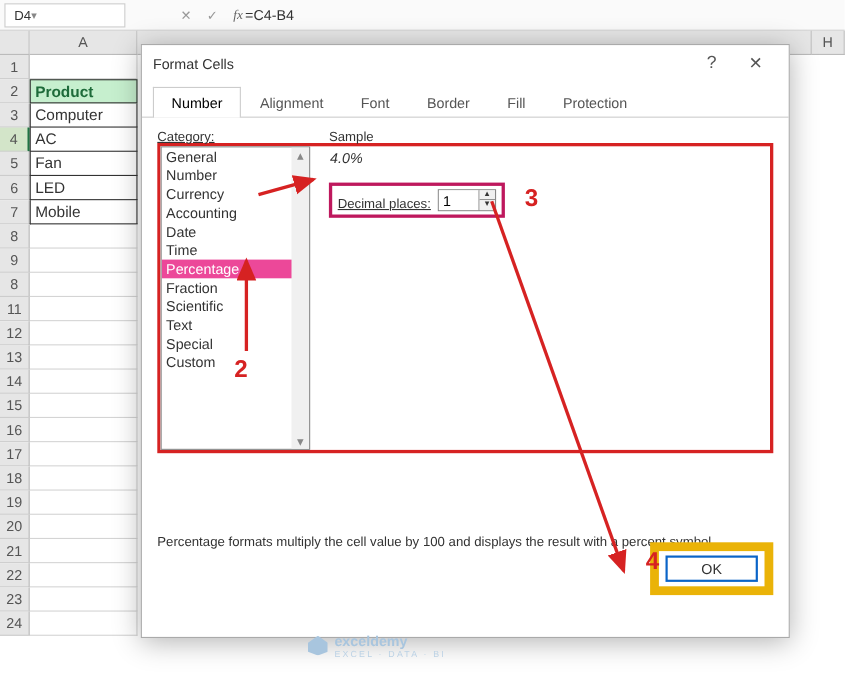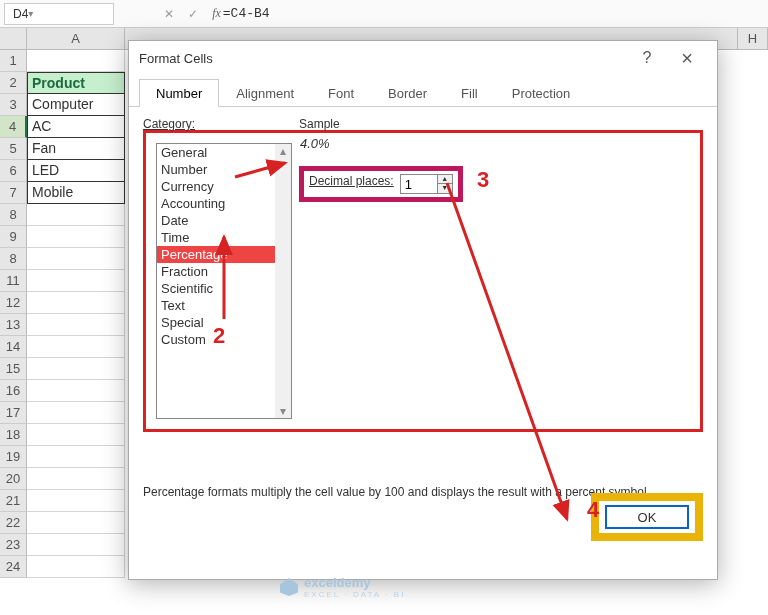--- a/index.html
+++ b/index.html
@@ -6,21 +6,21 @@
     body { background: #fff; width: 768px; height: 615px; position: relative; overflow: hidden; font-size: 12px; color: #333; }
 
     
     .top-bar { display: flex; align-items: center; height: 28px; border-bottom: 1px solid #ccc; background: #fafafa; }
     .name-box { width: 110px; height: 22px; border: 1px solid #ccc; background: #fff; margin-left: 4px; padding: 2px 8px; display: flex; align-items: center; justify-content: flex-start; }
     .name-box-dd { color: #888; font-size: 10px; }
     .fb-spacer { width: 50px; }
     .fb-controls { display: flex; align-items: center; gap: 14px; color: #999; }
     .fb-controls span { cursor: default; }
     .fx-label { font-style: italic; font-family: "Times New Roman", serif; color: #666; }
-    .formula-input { border: none; background: transparent; font-size: 13px; color: #333; width: 300px; padding: 2px; font-family: Liberation Mono, monospace; }
+    .formula-input { border: none; background: transparent; font-size: 13px; color: #333; width: 300px; padding: 2px; }
 
     
     .sheet { position: absolute; top: 28px; left: 0; width: 768px; }
     .corner { width: 27px; height: 22px; background: #e6e6e6; border-right: 1px solid #bbb; border-bottom: 1px solid #bbb; float: left; }
     .col-headers { display: flex; }
     .col-h { height: 22px; background: #e6e6e6; border-right: 1px solid #bbb; border-bottom: 1px solid #bbb; text-align: center; line-height: 22px; font-size: 13px; color: #555; }
     .col-a { width: 98px; } .col-h-ext { flex: 1; }
     .rows { clear: both; }
     .row { display: flex; height: 22px; }
     .row-h { width: 27px; background: #e6e6e6; border-right: 1px solid #bbb; border-bottom: 1px solid #ccc; text-align: center; line-height: 22px; font-size: 13px; color: #555; }
@@ -39,28 +39,28 @@
     .dlg-close { font-size: 20px; line-height: 16px; }
 
     .tabs { display: flex; padding: 0 10px; border-bottom: 1px solid #ccc; margin-top: 4px; }
     .tab { padding: 6px 16px; font-size: 13px; color: #555; border: 1px solid transparent; border-bottom: none; margin-bottom: -1px; }
     .tab.active { border-color: #ccc; background: #fff; color: #000; }
 
     .dlg-body { padding: 10px 14px; position: relative; height: 446px; }
     .cat-label { font-size: 12px; text-decoration: underline; color: #333; margin-bottom: 2px; }
     .cat-list { width: 136px; height: 276px; border: 1px solid #888; background: #fff; overflow: hidden; position: relative; }
     .cat-item { padding: 1px 4px; font-size: 13px; color: #333; }
-    .cat-item.selected { background: #ef4444; color: #fff; }
+    .cat-item.selected { background: #ec4899; color: #fff; }
     .cat-scroller { position: absolute; right: 0; top: 0; width: 16px; height: 100%; background: #f0f0f0; display: flex; flex-direction: column; justify-content: space-between; align-items: center; color: #888; }
-    .cat-list-box { border: 3px solid #d62222; padding: 10px; margin-top: -3px; }
+    .cat-list-box { border: 3px solid #d62222; padding: 0; margin-top: -3px; }
 
     .right-pane { position: absolute; top: 10px; left: 170px; }
     .sample-label { font-size: 12px; color: #333; }
     .sample-box { border: 1px solid transparent; padding: 4px 0; font-size: 13px; color: #333; margin-bottom: 10px; font-style: italic; }
-    .decimal-box { border: 5px solid #be185d; padding: 3px 5px; display: inline-flex; align-items: flex-start; gap: 6px; }
+    .decimal-box { border: 3px solid #be185d; padding: 3px 5px; display: inline-flex; align-items: flex-end; gap: 6px; }
     .dec-label { text-decoration: underline; }
     .spinner { display: flex; align-items: center; border: 1px solid #888; }
     .spinner input { width: 36px; height: 18px; border: none; padding: 0 4px; font-size: 13px; text-align: left; }
     .spin-btns { display: flex; flex-direction: column; border-left: 1px solid #888; }
     .spin-btn { width: 14px; height: 9px; font-size: 7px; line-height: 8px; text-align: center; background: #f0f0f0; border-bottom: 1px solid #888; }
     .spin-btn:last-child { border-bottom: none; }
 
     .desc-text { position: absolute; bottom: 54px; left: 14px; right: 14px; font-size: 12px; color: #333; }
 
     .dlg-buttons { position: absolute; bottom: 12px; right: 14px; display: flex; gap: 10px; }

